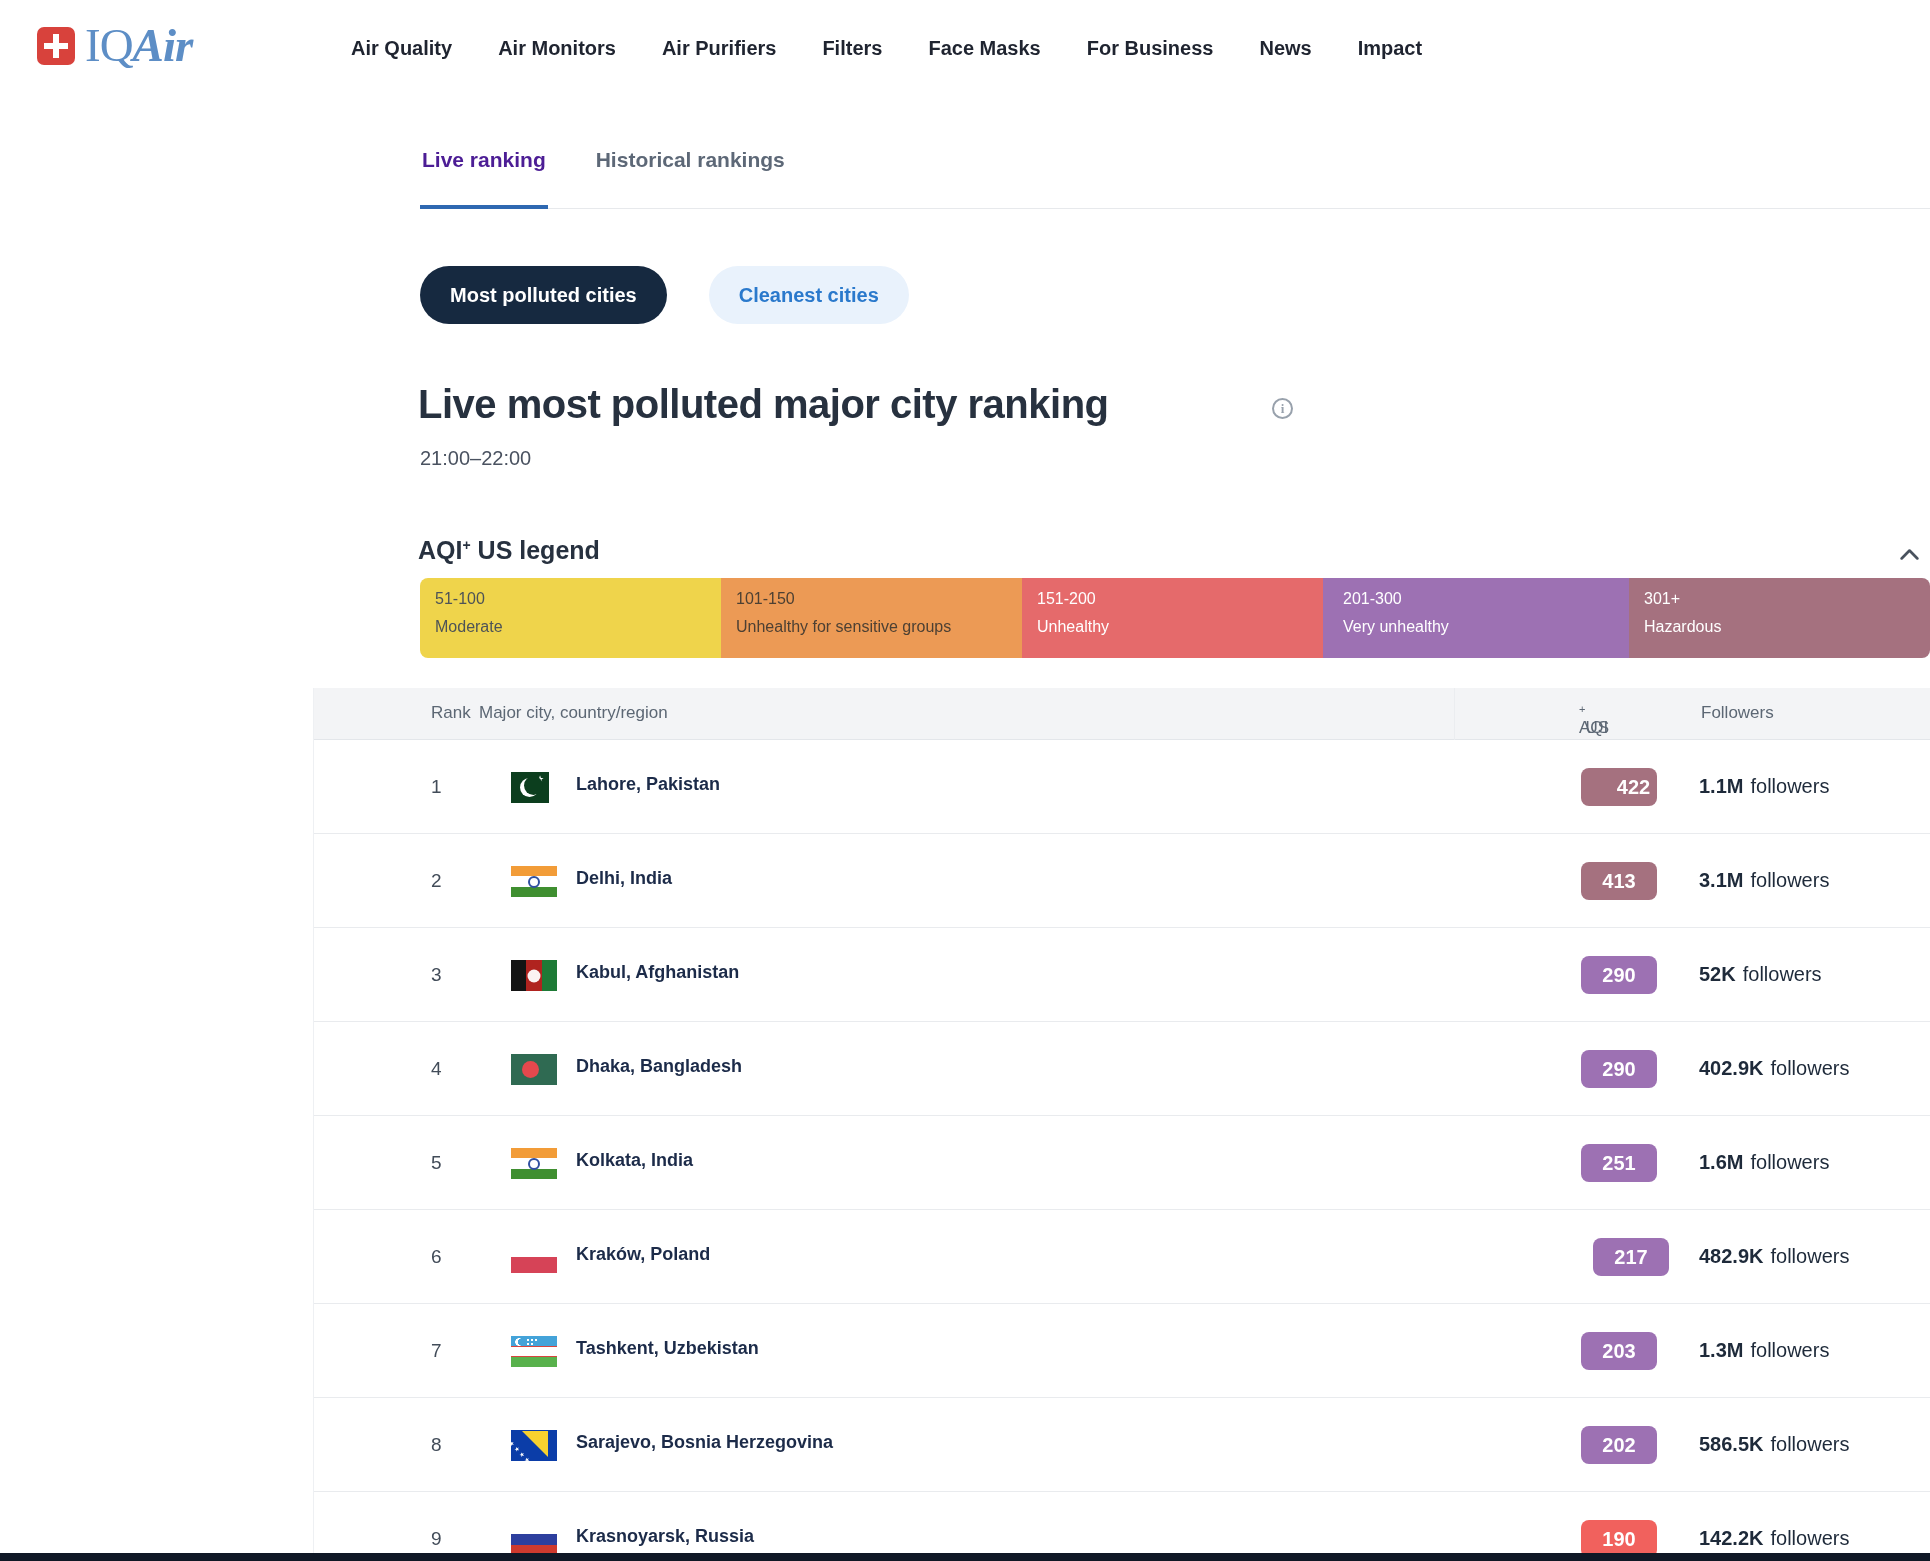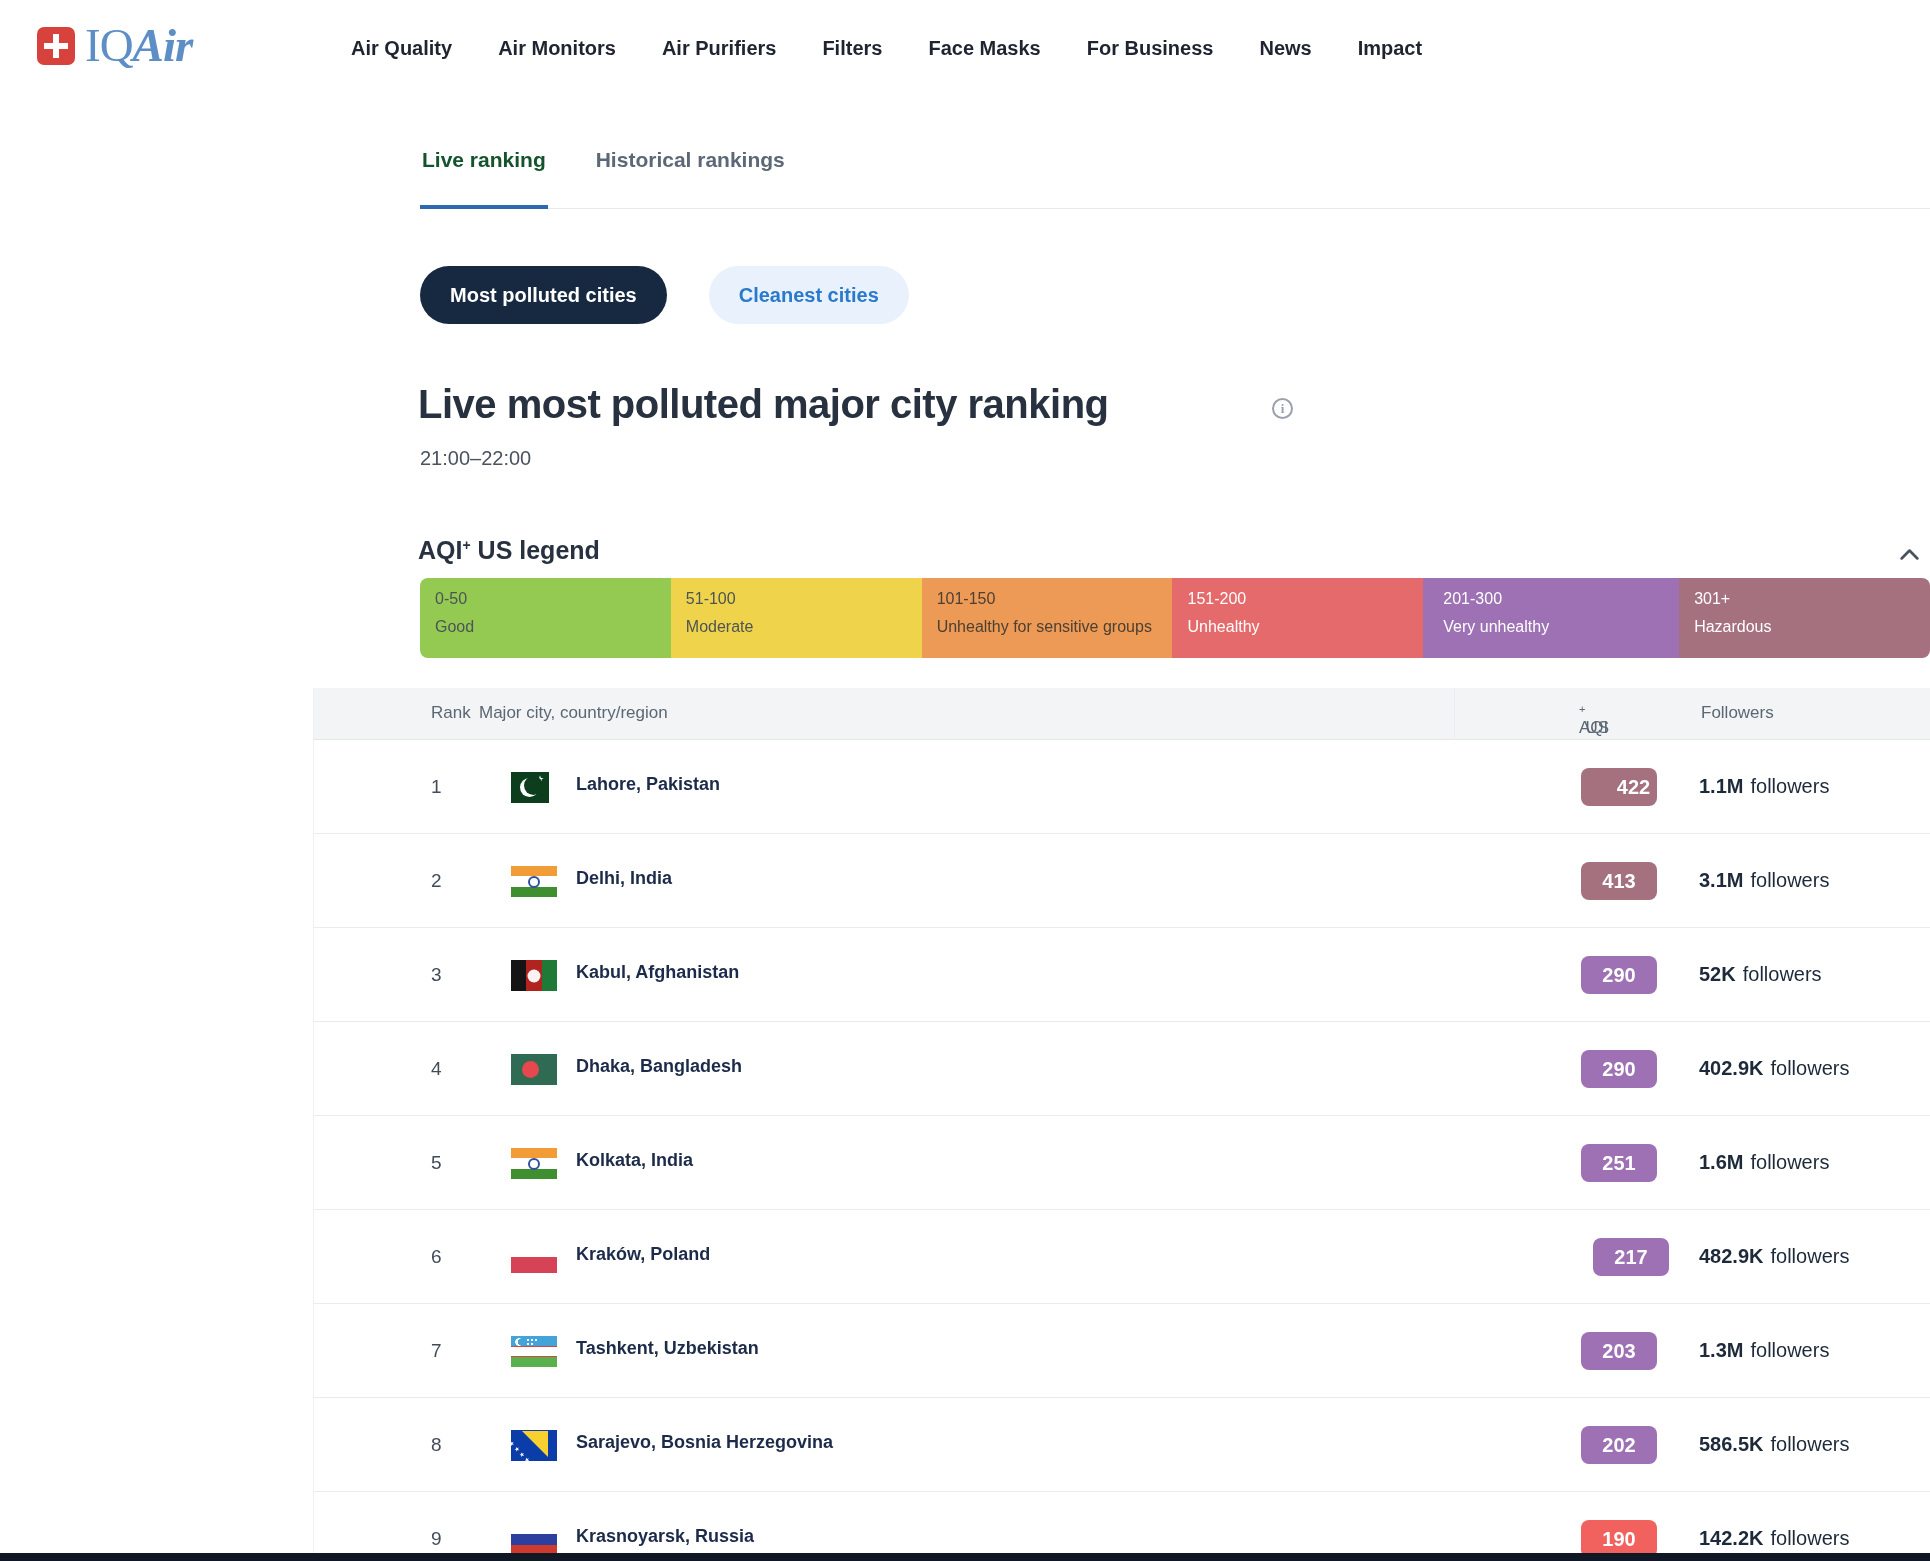--- a/index.html
+++ b/index.html
@@ -13,21 +13,21 @@
   .swiss::before { content:""; position:absolute; left:16px; top:7px; width:6px; height:24px; background:#fff; }
   .swiss::after  { content:""; position:absolute; left:7px; top:16px; width:24px; height:6px; background:#fff; }
   .logo-text { font-family:"Liberation Serif", serif; font-size:47px; line-height:47px; color:#5d8ec6; letter-spacing:-1px; }
   .logo-text .air { font-weight:700; font-style:italic; }
   .nav { position:absolute; left:351px; top:36px; display:flex; gap:46px; }
   .nav a { font-size:20px; font-weight:700; color:#1f2430; text-decoration:none; line-height:25px; }
 
   
   .tabs { position:absolute; left:420px; right:0; top:143px; height:66px; border-bottom:1px solid #e7e9ec; display:flex; gap:46px; }
   .tab { font-size:21px; font-weight:700; color:#5d6877; padding:5px 2px 0 2px; height:66px; cursor:pointer; }
-  .tab.active { color:#14532d; border-bottom:4px solid #2e68b1; }
+  .tab.active { color:#4c1d95; border-bottom:4px solid #2e68b1; }
 
   
   .pills { position:absolute; left:420px; top:266px; display:flex; gap:42px; }
   .pill { height:58px; border-radius:29px; display:inline-flex; align-items:center; padding:0 30px; font-size:20px; font-weight:700; cursor:pointer; }
   .pill.dark { background:#162940; color:#ffffff; }
   .pill.light { background:#e9f2fc; color:#2a79cc; }
 
   
   .page-title { position:absolute; left:418px; top:382px; font-size:40px; font-weight:700; color:#27313f; letter-spacing:-0.5px; }
   .info-icon { position:absolute; left:1272px; top:398px; width:21px; height:21px; border:2px solid #98a1ac; border-radius:50%; color:#98a1ac; font-size:13px; font-weight:700; display:flex; align-items:center; justify-content:center; font-family:"Liberation Serif", serif; }
@@ -127,24 +127,20 @@
   <div class="info-icon">i</div>
   <div class="time-range">21:00–22:00</div>
 
   <div class="legend-title"><span>AQI</span><sup>+</sup><span> US legend</span></div>
   <div class="legend-chevron">
     <svg width="27" height="27" viewBox="0 0 24 24">
         <polyline points="5,15.5 12,8.5 19,15.5" fill="none" stroke="#49525e" stroke-width="2.4" stroke-linecap="round" stroke-linejoin="round"></polyline>
       </svg>
   </div>
   <div class="legend-bands">
-    <div class="band" style="background-color: rgb(148, 202, 82); color: rgb(77, 83, 87);">
-      <span class="rng">0-50</span>
-        <span class="lbl">Good</span>
-    </div>
     <div class="band" style="background-color: rgb(239, 212, 75); color: rgb(77, 83, 87);">
       <span class="rng">51-100</span>
         <span class="lbl">Moderate</span>
     </div>
     <div class="band" style="background-color: rgb(236, 154, 85); color: rgb(77, 64, 51);">
       <span class="rng">101-150</span>
         <span class="lbl">Unhealthy for sensitive groups</span>
     </div>
     <div class="band" style="background-color: rgb(229, 106, 107); color: rgb(255, 255, 255);">
       <span class="rng">151-200</span>

